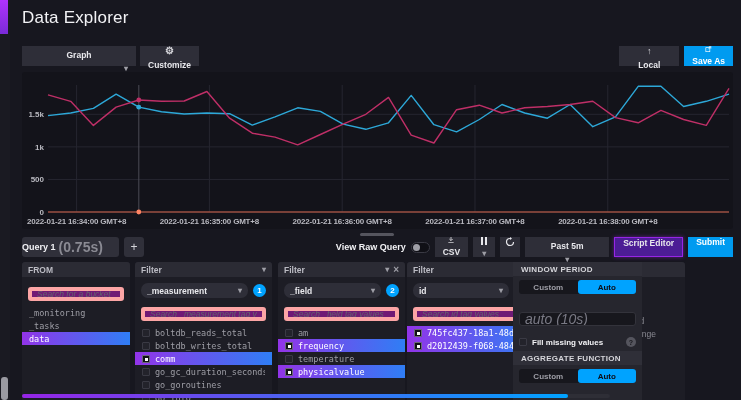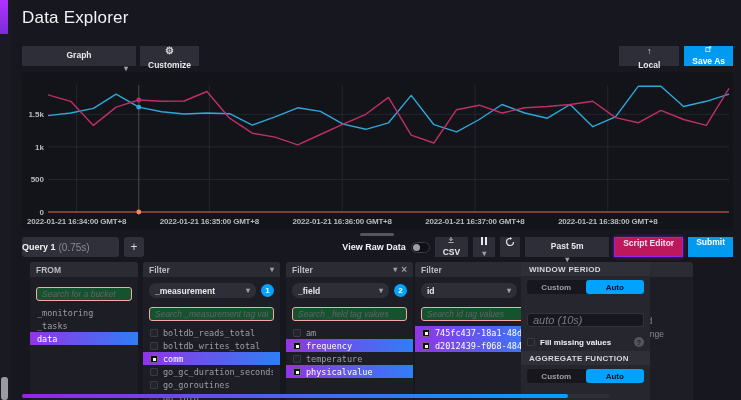--- a/index.html
+++ b/index.html
@@ -24,41 +24,41 @@
   .graph-dd { width:114px; } .graph-dd .caret { margin-left:auto; }
   .local-dd { width:60px; }
   .gear { font-size:10px; color:#d5d5da; line-height:1; }
 
   
   .chart-card { position:absolute; left:22px; top:72px; width:711px; height:157px; background:#13131a; border-radius:3px; }
 
   
   .query-tab { position:absolute; left:22px; top:237px; width:97px; height:20px; background:#30303a; border-radius:3px;
                display:flex; align-items:center; padding:0 0; font-size:9px; gap:3px; cursor:pointer; }
-  .query-tab b { color:#f2f2f5; } .query-tab span { color:#8a8a93; font-weight:normal; font-size:10px; }
+  .query-tab b { color:#f2f2f5; } .query-tab span { color:#8a8a93; font-weight:bold; font-size:14px; }
   .add-query { position:absolute; left:124px; top:237px; width:20px; height:20px; background:#30303a; border-radius:3px;
                display:flex; align-items:center; justify-content:center; font-size:12px; color:#d5d5da; cursor:pointer; }
   .drag-handle { position:absolute; left:360px; top:233px; width:34px; height:3px; background:#55555e; border-radius:2px; cursor:row-resize; }
   .qr-right { position:absolute; right:8px; top:237px; height:20px; display:flex; align-items:center; gap:5px; }
   .vrd-label { font-size:9px; font-weight:bold; color:#f2f2f5; }
   .toggle { width:19px; height:11px; background:#101016; border:1px solid #3a3a44; border-radius:6px; position:relative; cursor:pointer; }
   .toggle .knob { position:absolute; left:1px; top:1px; width:7px; height:7px; border-radius:50%; background:#9e9ea6; }
   .pause-bars { display:flex; gap:2px; } .pause-bars i { width:2px; height:8px; background:#e8e8ec; display:block; }
   .past5m { width:84px; justify-content:space-between; padding:0 7px; }
-  .script-editor { background:#be185d; border:1px solid #9625e6; box-shadow:0 0 4px rgba(150,37,230,.55); }
-
-  
-  .builder { position:absolute; left:8px; top:262px; width:642px; height:138px; }
+  .script-editor { background:#4c1d95; border:1px solid #9625e6; box-shadow:0 0 4px rgba(150,37,230,.55); }
+
+  
+  .builder { position:absolute; left:0; top:262px; width:642px; height:138px; }
   .panel { position:absolute; top:0; height:138px; background:#1d1d25; border-radius:3px 3px 0 0; overflow:hidden; }
   .panel-head { height:15px; background:#2b2b34; display:flex; align-items:center; padding:0 6px; gap:4px;
                 font-size:8.5px; font-weight:bold; color:#bcbcc4; }
   .panel-head .caret { margin-left:auto; cursor:pointer; }
   .panel-head .close { color:#9e9ea6; font-size:10px; line-height:1; cursor:pointer; }
   .panel-body { padding:6px 6px 0 6px; }
-  .search-input { width:100%; height:14px; background:#14532d; border:1px solid #fca5a5; border-radius:3px;
+  .search-input { width:100%; height:14px; background:#701a75; border:4px solid #fca5a5; border-radius:3px;
                   font-style:italic; font-size:8.5px; color:#c5c5cc; padding:0 5px; font-family:"Liberation Sans",sans-serif; outline:none; }
   .search-input::placeholder { color:#62626d; }
   .dd-row { display:flex; align-items:center; gap:5px; margin-bottom:5px; }
   .dd { flex:1; height:15px; background:#2e2e38; border-radius:7px; display:flex; align-items:center;
         padding:0 6px; font-size:8.5px; font-weight:bold; color:#e8e8ec; cursor:pointer; }
   .dd .caret { margin-left:auto; }
   .badge { width:13px; height:13px; border-radius:50%; background:#00a3ff; color:#fff; font-size:8px; font-weight:bold;
            display:flex; align-items:center; justify-content:center; }
   .list { margin:5px -6px 0 -6px; }
   .list-row { height:13px; display:flex; align-items:center; padding:0 7px; font-size:8.5px; color:#9e9ea6; cursor:pointer; gap:5px; }
@@ -71,21 +71,21 @@
 
   
   .window-panel { position:absolute; right:0; top:0; width:129px; height:138px; background:#26262e; overflow:hidden; }
   .sect-head { height:14px; background:#2f2f38; display:flex; align-items:center; padding:0 8px;
                font-size:8px; font-weight:bold; color:#d5d5da; letter-spacing:.3px; }
   .wp-body { padding:4px 6px; }
   .seg-toggle { height:14px; background:#17171d; border-radius:3px; display:flex; margin-bottom:16px; cursor:pointer; }
   .seg { flex:1; display:flex; align-items:center; justify-content:center; font-size:8px; font-weight:bold; color:#9e9ea6; }
   .seg.active { background:#00a3ff; color:#0d0d15; border-radius:3px; }
   .wp-input { width:100%; height:14px; background:#17171d; border:1px solid #33333b; border-radius:3px;
-              font-style:italic; font-size:11px; color:#7a7a85; padding:0 5px; font-family:"Liberation Sans",sans-serif; outline:none; }
+              font-style:italic; font-size:14px; color:#7a7a85; padding:0 5px; font-family:"Liberation Sans",sans-serif; outline:none; }
   .fill-row { display:flex; align-items:center; gap:5px; padding:5px 6px 4px 6px; }
   .fill-row .txt { font-size:8px; font-weight:bold; color:#f2f2f5; }
   .qmark { margin-left:auto; width:10px; height:10px; border-radius:50%; background:#55555e; color:#17171d;
            font-size:7px; font-weight:bold; display:flex; align-items:center; justify-content:center; }
   .fn-list .list-row { padding-left:8px; }
 
   
   .h-track { position:absolute; left:22px; top:394px; width:588px; height:4px; background:#2e2e36; border-radius:2px; }
   .h-thumb { position:absolute; left:0; top:0; width:546px; height:4px; border-radius:2px;
              background:linear-gradient(90deg,#9625e6,#00a3ff); cursor:pointer; }
@@ -166,21 +166,21 @@
 </div>
 
 <div class="drag-handle"></div>
 <div class="query-tab">
   <b>Query 1</b>
   <span>(0.75s)</span>
 </div>
 <div class="add-query">+</div>
 
 <div class="qr-right">
-  <span class="vrd-label">View Raw Data</span>
+  <span class="vrd-label">View Raw Query</span>
   <div class="toggle">
       <div class="knob"></div>
     </div>
   <div class="btn">
     <svg width="8" height="9" viewBox="0 0 8 9">
       <path d="M4 0 L4 5 M1.5 3 L4 5.5 L6.5 3" stroke="#e8e8ec" fill="none" stroke-width="1.2"></path>
       <path d="M0 8.5 L8 8.5" stroke="#e8e8ec" stroke-width="1.2"></path>
     </svg>
     <span>CSV</span>
   </div>

